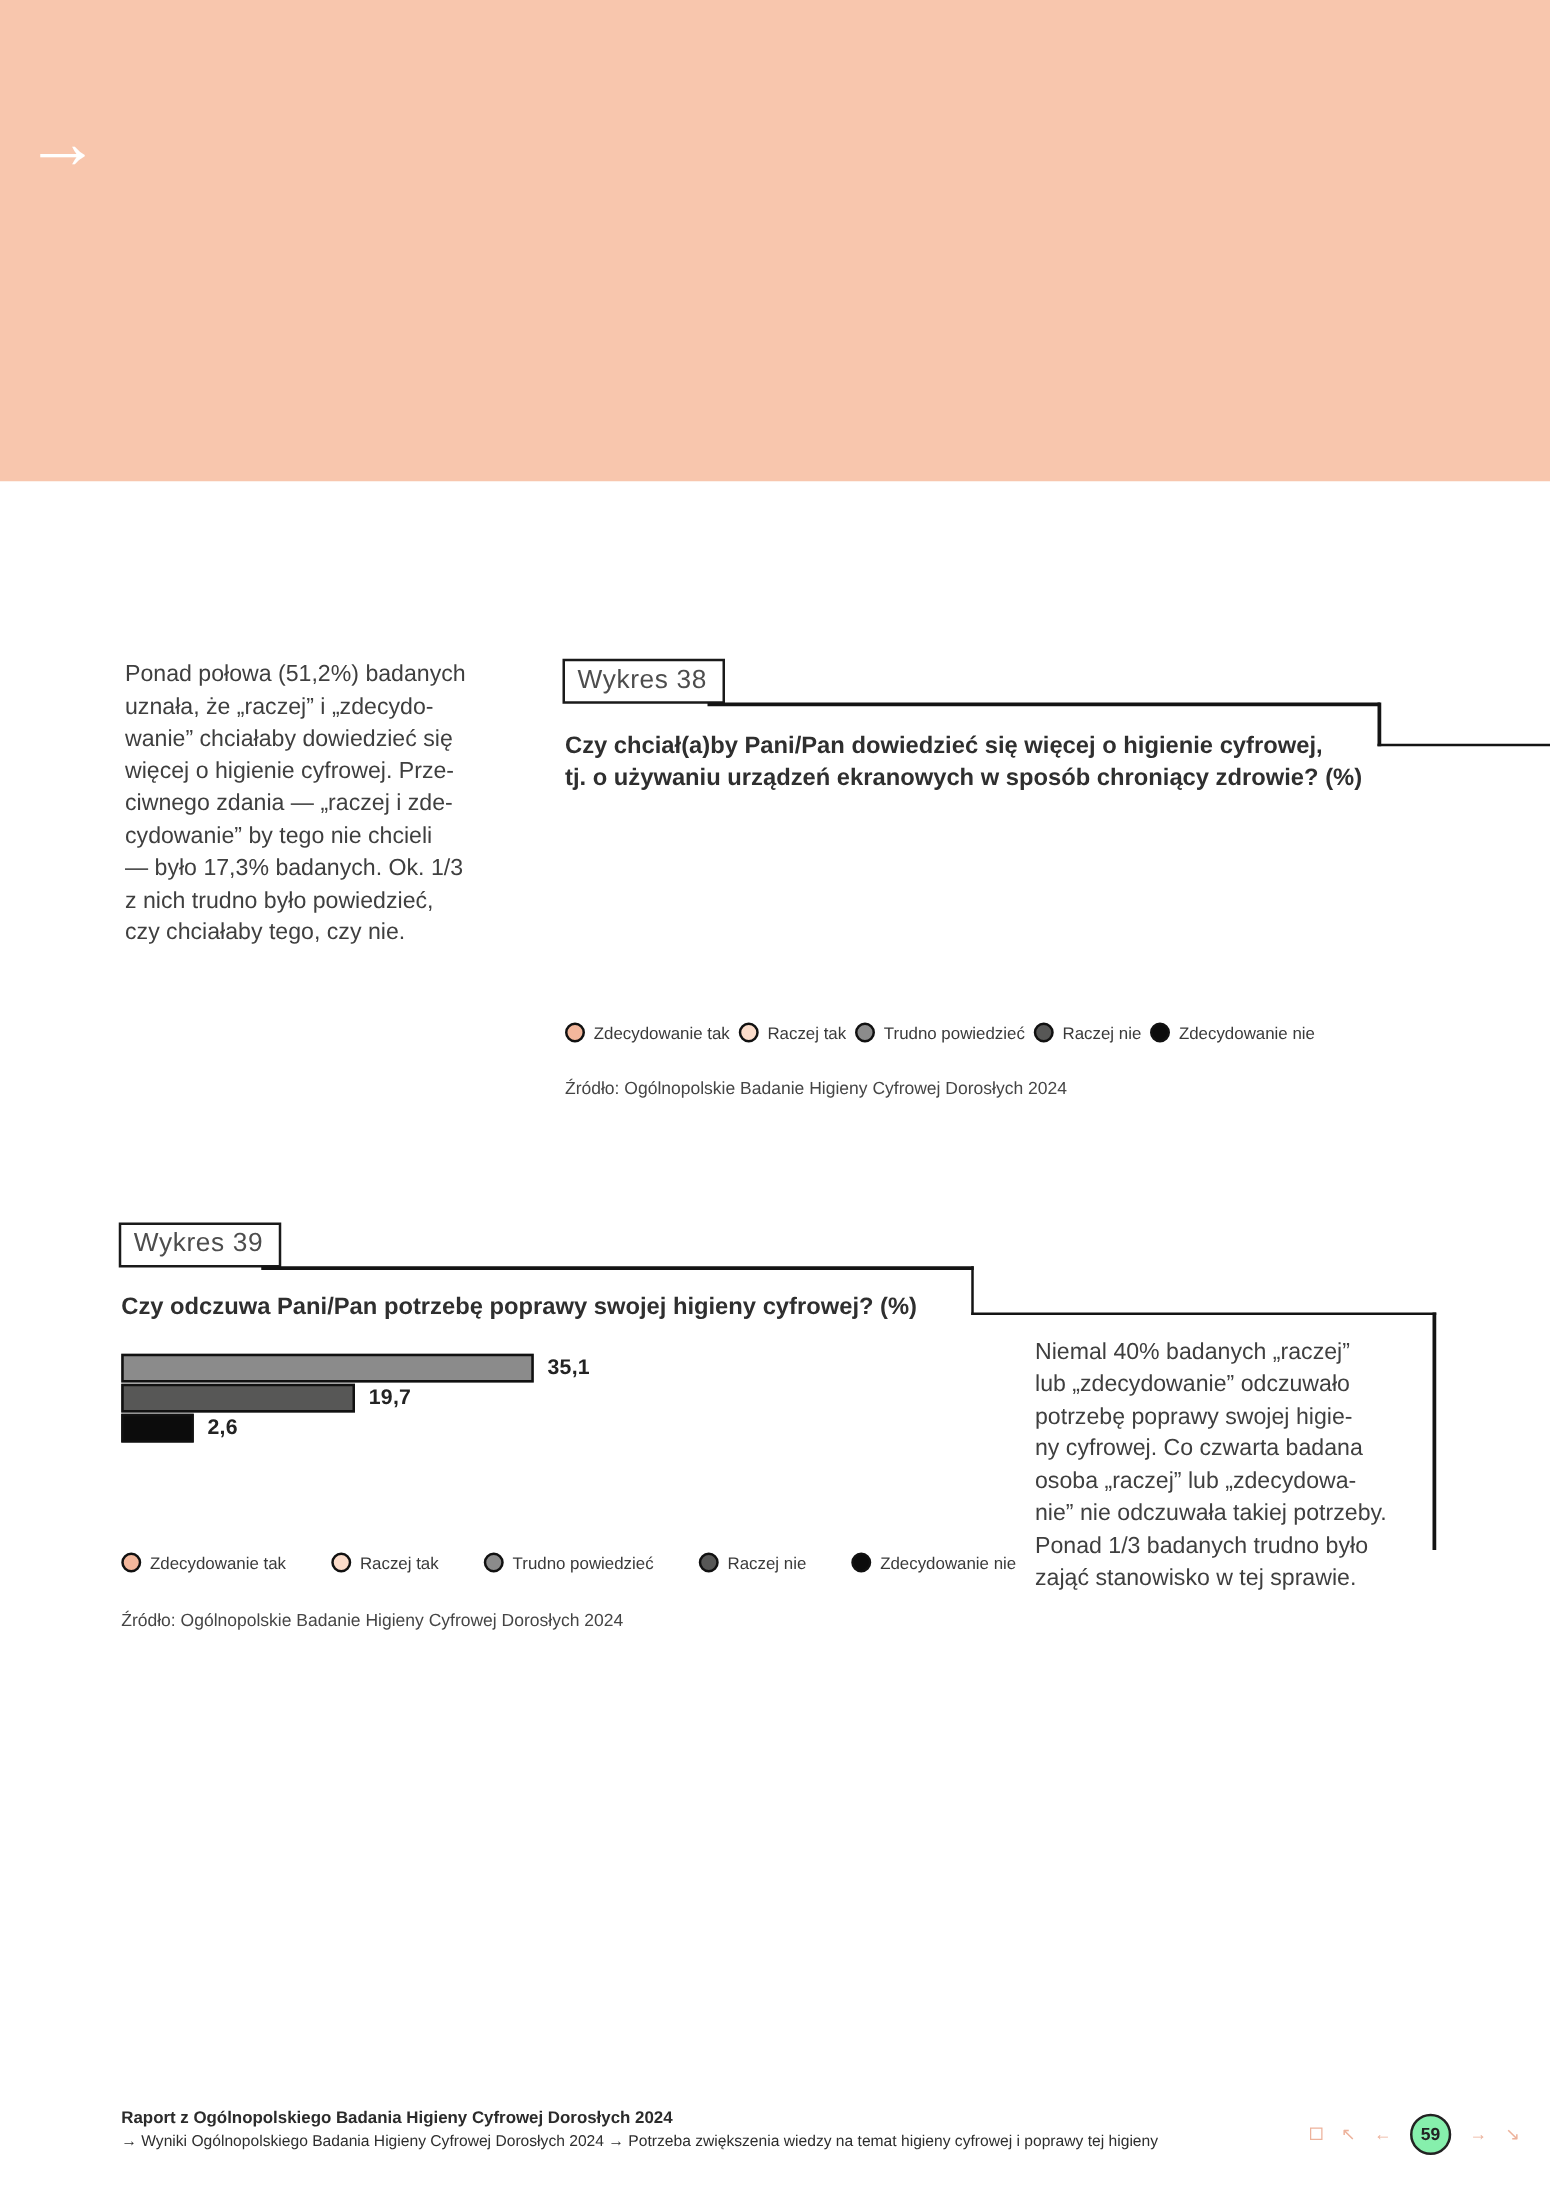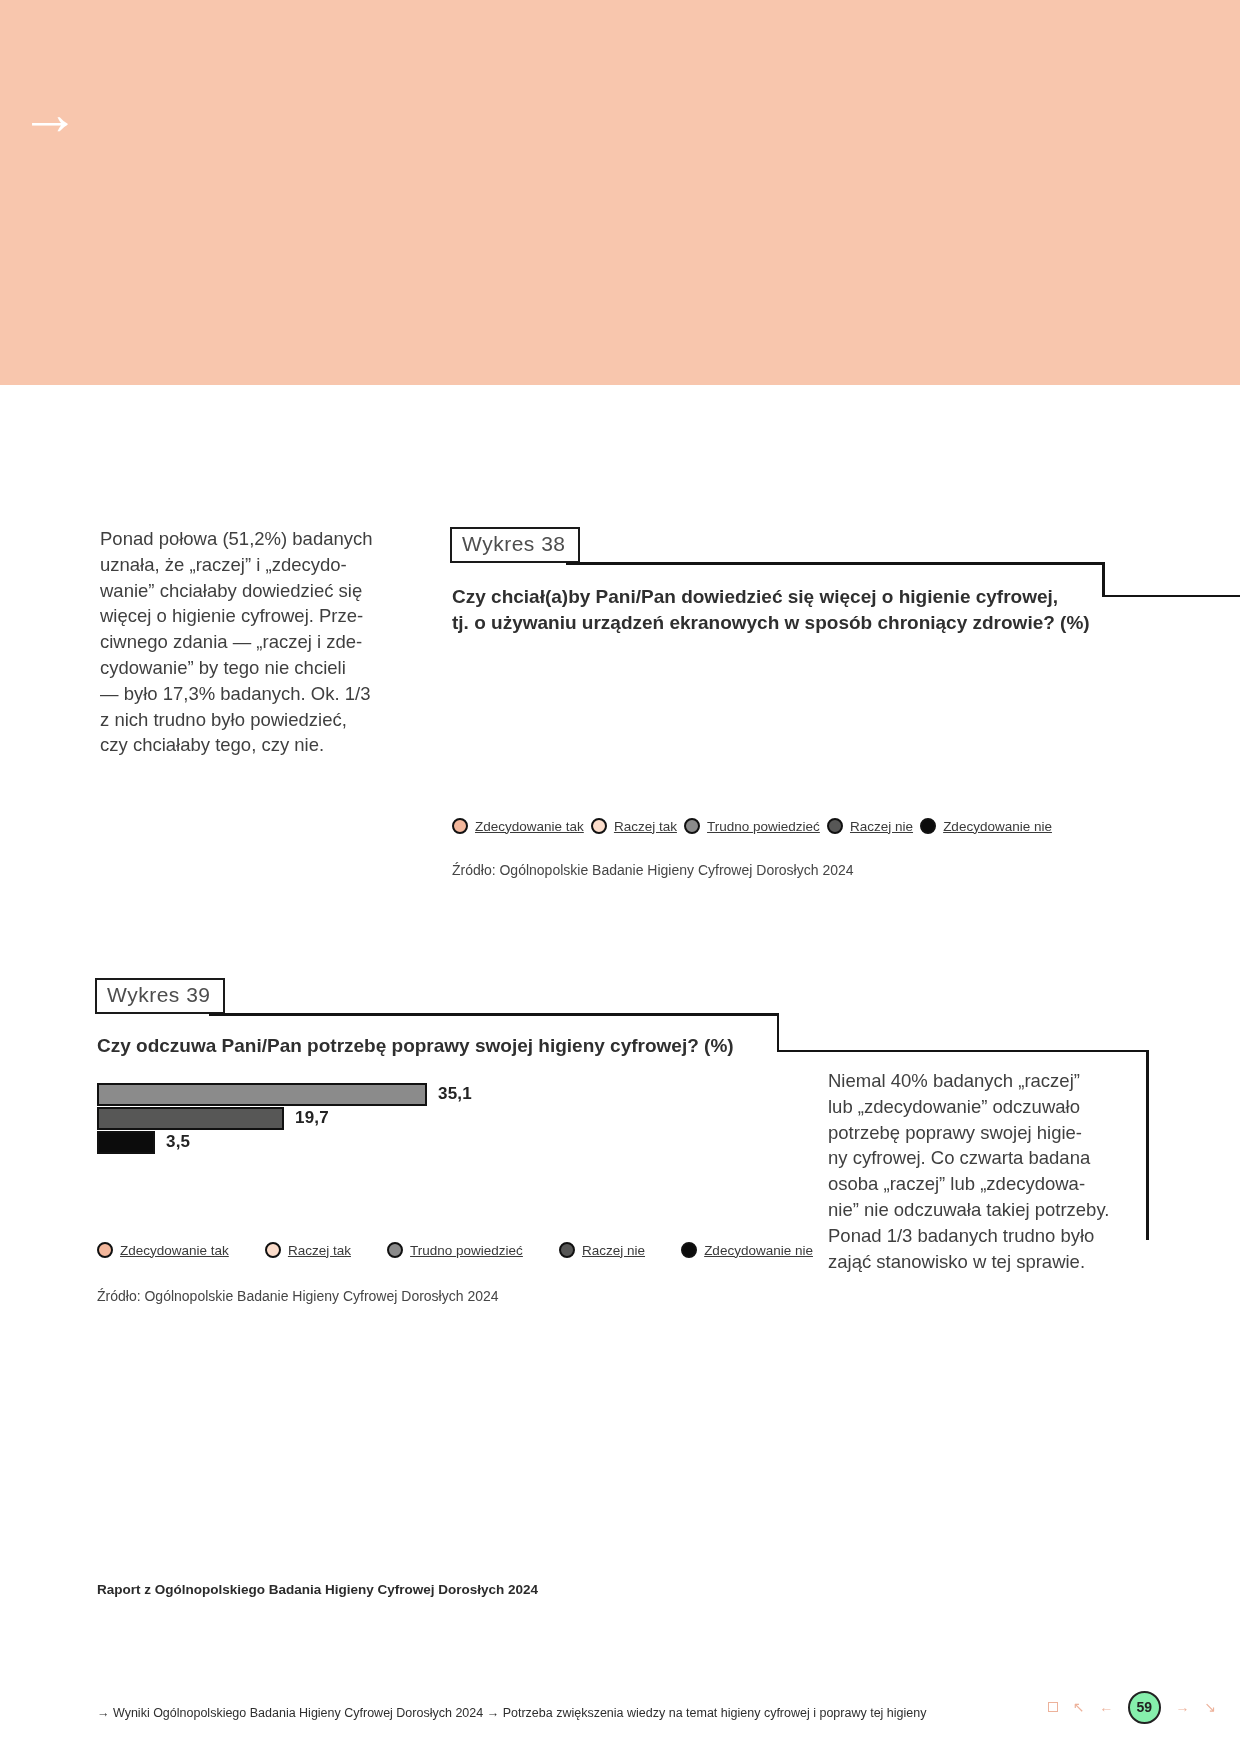--- a/index.html
+++ b/index.html
@@ -26,27 +26,27 @@
 
   .chart-title{position:absolute;font-size:19px;line-height:25.5px;font-weight:700;color:#2f2f2f;}
 
   
   .chart{position:absolute;width:620px;}
   .bar-row{display:flex;align-items:center;height:24px;}
   .bar{height:19px;border:2px solid #111;box-sizing:content-box;}
   .bar-label{margin-left:11px;font-size:17px;font-weight:600;color:#232323;letter-spacing:0.2px;}
 
   .legend{position:absolute;display:flex;justify-content:space-between;align-items:center;}
-  .legend-item{display:flex;align-items:center;gap:7px;font-size:13.5px;color:#3a3a3a;white-space:nowrap;text-decoration:underline;}
+  .legend-item{display:flex;align-items:center;gap:7px;font-size:13.5px;color:#3a3a3a;white-space:nowrap;}
   .legend-marker{width:12px;height:12px;border:2px solid #111;border-radius:50%;flex:0 0 auto;}
 
   .source{position:absolute;font-size:14px;color:#454545;}
 
   
-  .footer-line1{position:absolute;left:97px;top:1582px;font-size:13.5px;font-weight:700;color:#2b2b2b;}
+  .footer-line1{position:absolute;left:97px;top:1686px;font-size:13.5px;font-weight:700;color:#2b2b2b;}
   .footer-line2{position:absolute;left:97px;top:1706px;font-size:12.5px;color:#2e2e2e;width:840px;}
   .footer-nav{position:absolute;left:1048px;top:1688px;width:168px;height:38px;
               display:flex;align-items:center;justify-content:space-between;}
   .nav-glyph{font-size:14px;color:#edb29b;line-height:1;cursor:default;}
   .nav-square{width:8px;height:8px;border:1.5px solid #edb29b;display:inline-block;}
   .page-badge{width:29px;height:29px;border:2px solid #222;border-radius:50%;background:#86efac;
               display:flex;align-items:center;justify-content:center;
               font-size:14px;font-weight:600;color:#222;}
 </style>
 </head>
@@ -116,21 +116,21 @@
       <div class="bar-row">
         <div class="bar" style="width: 326px; background: rgb(139, 139, 139);"></div>
         <span class="bar-label">35,1</span>
       </div>
       <div class="bar-row">
         <div class="bar" style="width: 183px; background: rgb(87, 87, 86);"></div>
         <span class="bar-label">19,7</span>
       </div>
       <div class="bar-row">
         <div class="bar" style="width: 54px; background: rgb(12, 12, 12);"></div>
-        <span class="bar-label">3,5</span>
+        <span class="bar-label">2,6</span>
       </div>
     </div>
   <div class="legend" style="left:97px;top:1242px;width:716px;">
       <div class="legend-item">
         <span class="legend-marker" style="background: rgb(243, 183, 156);"></span>
         <span>Zdecydowanie tak</span>
       </div>
       <div class="legend-item">
         <span class="legend-marker" style="background: rgb(251, 220, 202);"></span>
         <span>Raczej tak</span>

